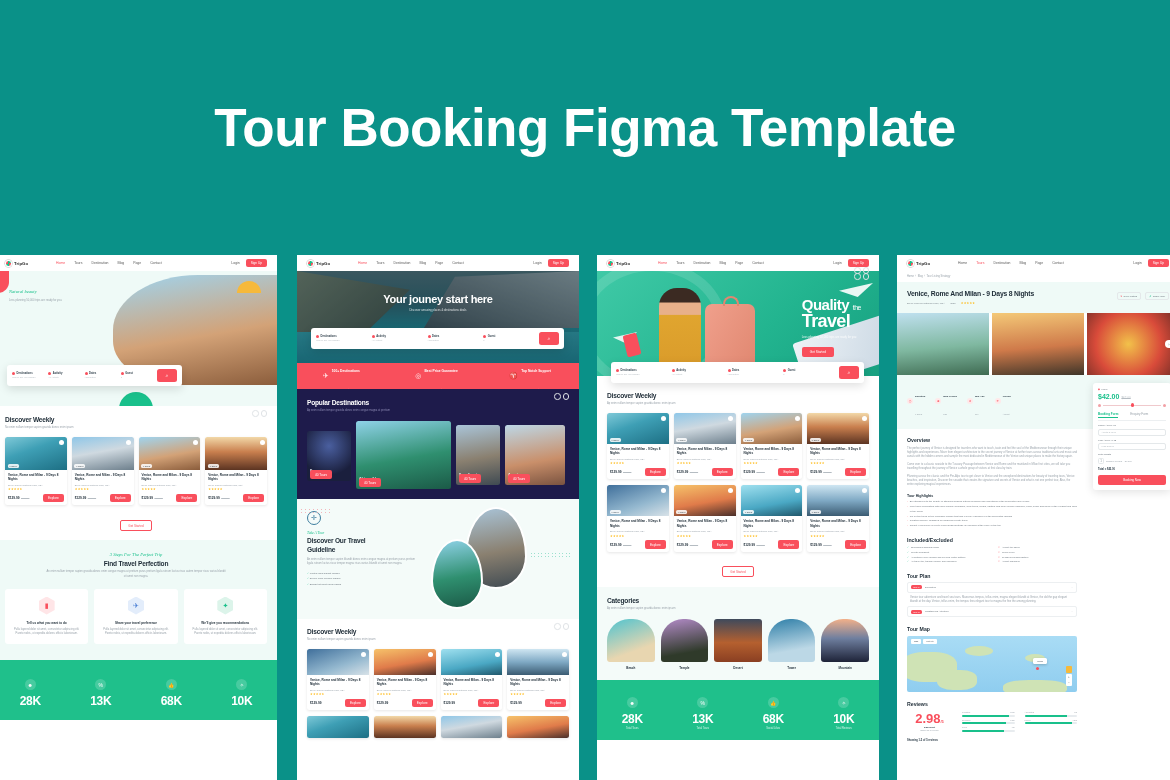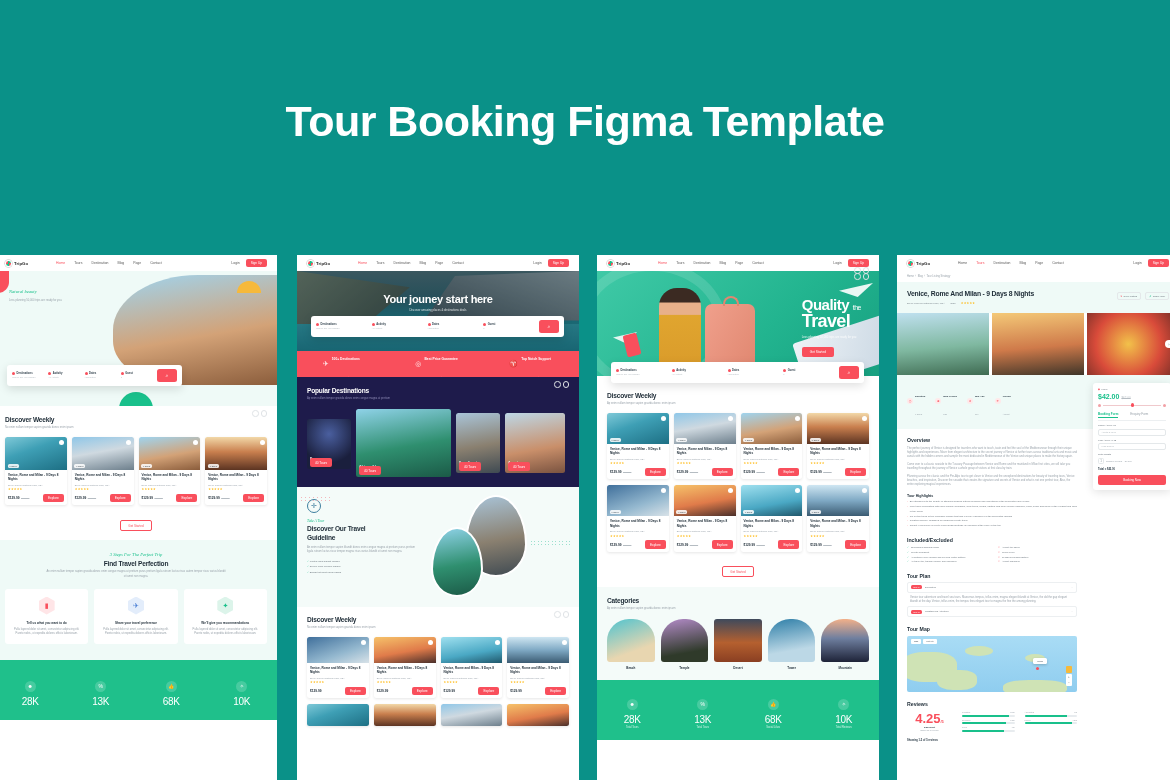--- a/index.html
+++ b/index.html
@@ -9,21 +9,21 @@
     background:#0a9188;
     overflow:hidden;
     position:relative;
   }
   .stage { position:absolute; inset:0; }
 
   
   .hero-title{
     position:absolute; top:97px; left:0; width:1170px;
     text-align:center; color:#ffffff;
-    font-size:43px; font-weight:bold; letter-spacing:-0.5px;
+    font-size:53px; font-weight:bold; letter-spacing:-0.5px;
   }
 
   
   .panel{
     position:absolute; top:255px; overflow:hidden; background:#fff;
   }
   #p1{ left:-5px;  width:282px; height:525px; }
   #p2{ left:297px; width:282px; height:525px; }
   #p3{ left:597px; width:282px; height:525px; }
   #p4{ left:897px; width:282px; height:525px; }
@@ -93,21 +93,21 @@
   .price s{ font-size:2.3px; color:#b5bcc2; font-weight:normal; margin-left:1.5px;}
   .card .foot .btn-red{ margin-left:auto; }
 
   
   .stats{ background:#1fc08b; display:flex; align-items:center;
      justify-content:space-around; padding-top:8px; }
   .stat{ text-align:center; color:#fff;}
   .stat .ic{ width:11px;height:11px;border-radius:50%;background:rgba(255,255,255,.18);
      margin:0 auto 4px; display:flex;align-items:center;justify-content:center;
      font-size:5px;}
-  .stat .n{ font-size:10px; font-weight:normal; letter-spacing:-.3px;}
+  .stat .n{ font-size:12px; font-weight:bold; letter-spacing:-.3px;}
   .stat .l{ font-size:2.6px; opacity:.8; margin-top:1px;}
 
   
   .searchbar{ background:#fff; border-radius:3px; box-shadow:0 3px 10px rgba(0,0,0,.13);
       display:flex; align-items:center; padding:4px 5px; gap:4px;}
   .sf{ flex:1; }
   .sf .lab{ font-size:2.7px; font-weight:bold; color:#31404c; display:flex;align-items:center;gap:1.5px;}
   .sf .lab i{ width:3px;height:3px;border-radius:50%;background:#f94f5c;display:inline-block;}
   .sf .val{ font-size:2.4px; color:#b5bcc2; margin-top:1.5px;}
   .sbtn{ background:#f94f5c; border-radius:2.5px; width:20px;height:13px;
@@ -376,21 +376,21 @@
         <span>Blog</span>
         <span>Page</span>
         <span>Contact</span>
       </div>
       <div class="nav-right">
         <span class="login">Login</span>
         <span class="btn-red">Sign Up</span>
       </div>
     </div>
 
-    <div style="height:80px;position:relative;background:linear-gradient(180deg,#4a6a72 0%,#2e5f6b 35%,#1f7f8c 62%,#2a8f9c 100%);">
+    <div style="height:92px;position:relative;background:linear-gradient(180deg,#4a6a72 0%,#2e5f6b 35%,#1f7f8c 62%,#2a8f9c 100%);">
       <div style="position:absolute;left:0;top:0;width:40%;height:68%;background:linear-gradient(140deg,#6b7a6a,#3a4a44);clip-path:polygon(0 0,100% 30%,60% 100%,0 100%);"></div>
       <div style="position:absolute;right:0;top:0;width:55%;height:62%;background:linear-gradient(200deg,#8a9aa0,#3f4f57);clip-path:polygon(20% 10%,100% 0,100% 100%,0 100%);"></div>
       <div style="position:absolute;left:0;bottom:0;width:100%;height:34%;background:linear-gradient(180deg,#2f95a2,#1d7d8c);"></div>
       <div style="position:absolute;left:0;top:0;width:100%;height:100%;background:rgba(12,30,40,.25);"></div>
       <div style="position:absolute;left:0;top:22px;width:100%;text-align:center;color:#fff;font-size:11px;font-weight:bold;letter-spacing:-.3px;">Your jouney start here</div>
       <div style="position:absolute;left:0;top:37px;width:100%;text-align:center;color:rgba(255,255,255,.8);font-size:2.8px;">Discover amazing places &amp; destinations deals</div>
 
       <div class="searchbar" style="position:absolute;left:14px;bottom:14px;width:253px;">
         <div class="sf">
           <div class="lab">
@@ -1071,21 +1071,21 @@
         </div>
         <div style="position:absolute;right:30px;top:22px;background:#fff;border-radius:1.5px;padding:2px 4px;font-size:2px;color:#31404c;box-shadow:0 1px 3px rgba(0,0,0,.2);">Venice</div>
         <div style="position:absolute;right:38px;top:31px;width:3px;height:3px;background:#f94f5c;border-radius:50%;"></div>
         <div style="position:absolute;right:5px;top:30px;width:6px;height:7px;background:#f6b93b;border-radius:1px;"></div>
         <div style="position:absolute;right:5px;bottom:6px;width:6px;height:12px;background:#fff;border-radius:1px;display:flex;flex-direction:column;align-items:center;justify-content:space-around;font-size:3px;color:#6b757d;">+<span style="font-size:3px;">−</span></div>
       </div>
 
       <div class="h-xs" style="margin-top:9px;">Reviews</div>
       <div style="display:flex;gap:10px;margin-top:4px;">
         <div style="text-align:center;width:45px;">
-          <div class="rev-score"><span>4.25</span><span style="font-size:4px;">/5</span></div>
+          <div class="rev-score"><span>2.98</span><span style="font-size:4px;">/5</span></div>
           <div style="font-size:2.5px;font-weight:bold;color:#31404c;">Excellent</div>
           <div style="font-size:2.1px;color:#9aa3ab;">Based on 5 reviews</div>
         </div>
         <div style="flex:1;">
           <div class="revrow">
               <span>Location</span>
               <span>4.5/5</span>
             </div>
           <div class="bar">
               <i style="width:90%"></i>

